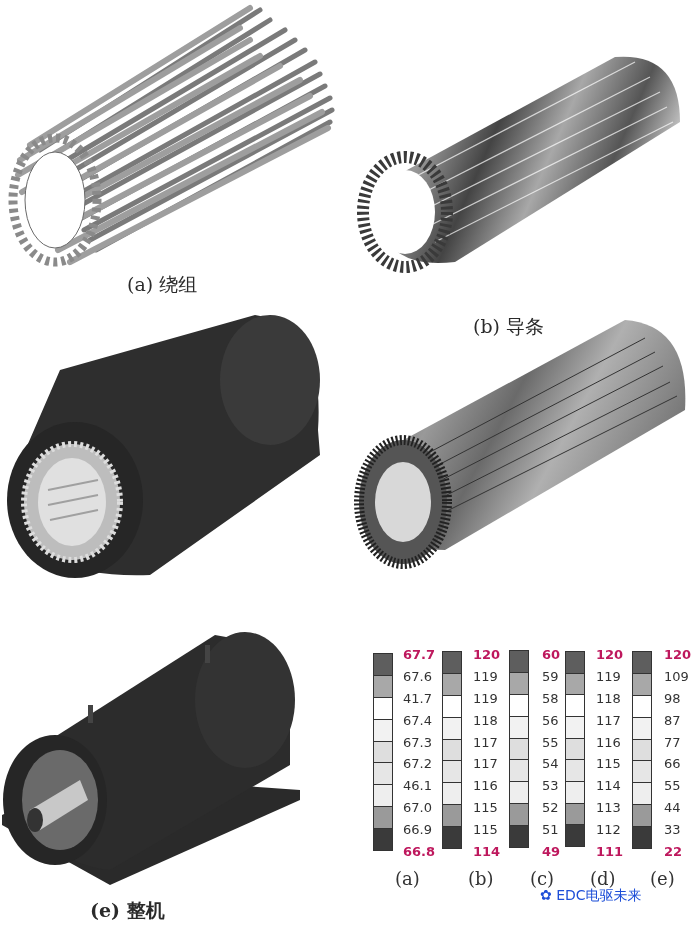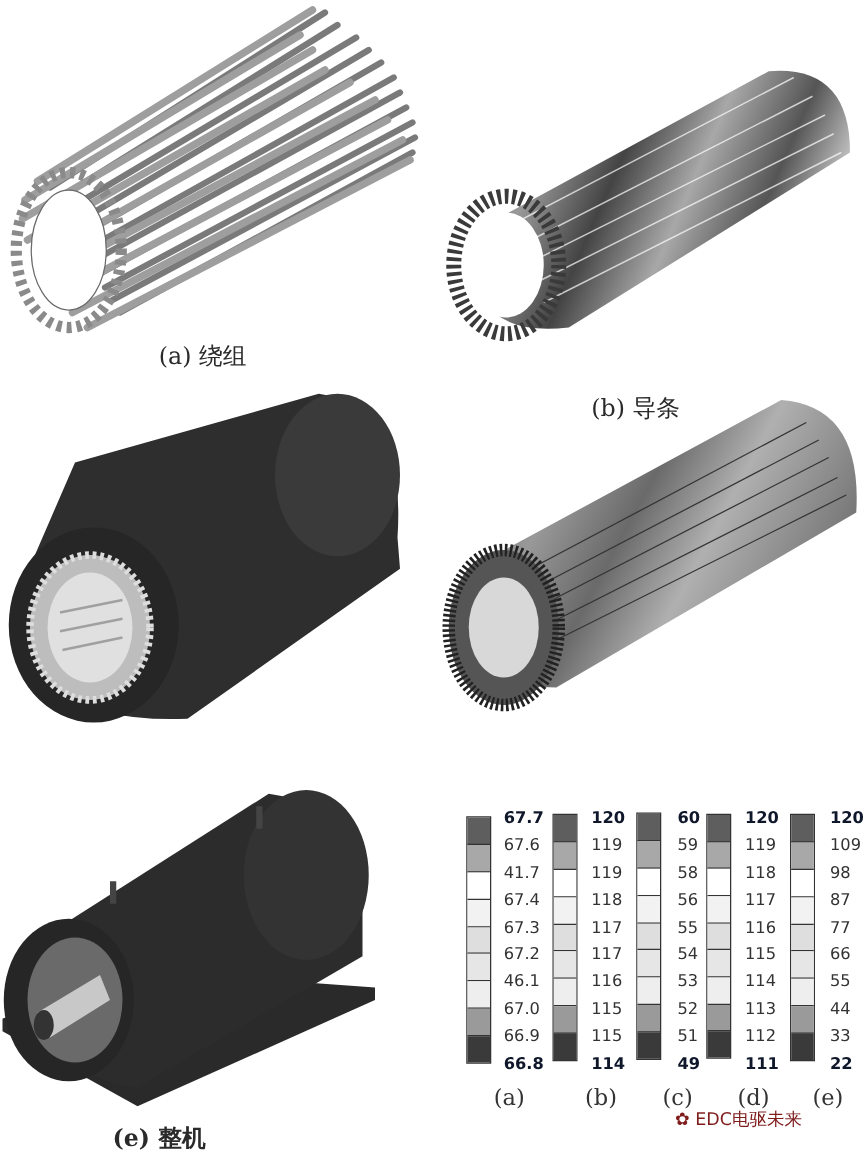--- a/index.html
+++ b/index.html
@@ -9,24 +9,24 @@
   .caption { position:absolute; font-size:19px; color:#2a2a2a; white-space:nowrap;
              font-family:"DejaVu Serif", "Liberation Serif", serif; }
   svg { display:block; }
   .lbar { position:absolute; width:20px; border:1.5px solid #333; box-sizing:border-box;
           display:flex; flex-direction:column; }
   .lbar .seg { flex:1; border-bottom:1px solid #333; }
   .lbar .seg:last-child { border-bottom:none; }
   .lvals { position:absolute; display:flex; flex-direction:column; justify-content:space-between;
            font-family:"DejaVu Sans", "Liberation Sans", sans-serif; font-size:13px; color:#333;
            line-height:13px; }
-  .lvals .b { font-weight:bold; color:#0f172a; }
+  .lvals .b { font-weight:bold; color:#be185d; }
   .lcap { position:absolute; font-size:18px; color:#333; }
   .watermark { position:absolute; left:540px; top:887px; font-family:"DejaVu Sans","Liberation Sans",sans-serif;
-               font-size:14px; color:#7f1d1d; white-space:nowrap; }
+               font-size:14px; color:#1d4ed8; white-space:nowrap; }
 </style>
 </head>
 <body>
 
 <div class="panel" style="left:0;top:0;width:340px;height:275px;">
   <svg width="340" height="275" viewBox="0 0 340 275">
     <defs>
       <linearGradient id="barA" x1="0" y1="0" x2="0" y2="1">
         <stop offset="0" stop-color="#b8b8b8"></stop>
           <stop offset="0.5" stop-color="#8e8e8e"></stop>

